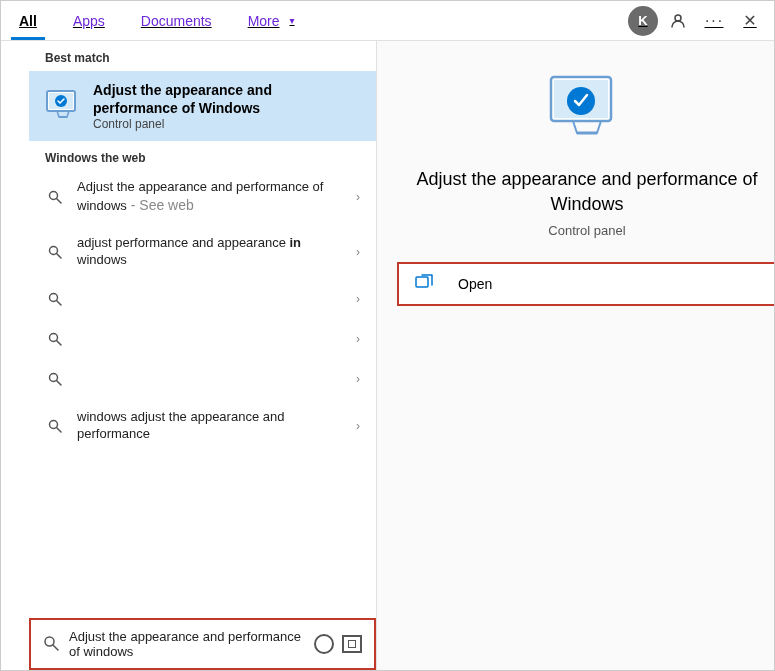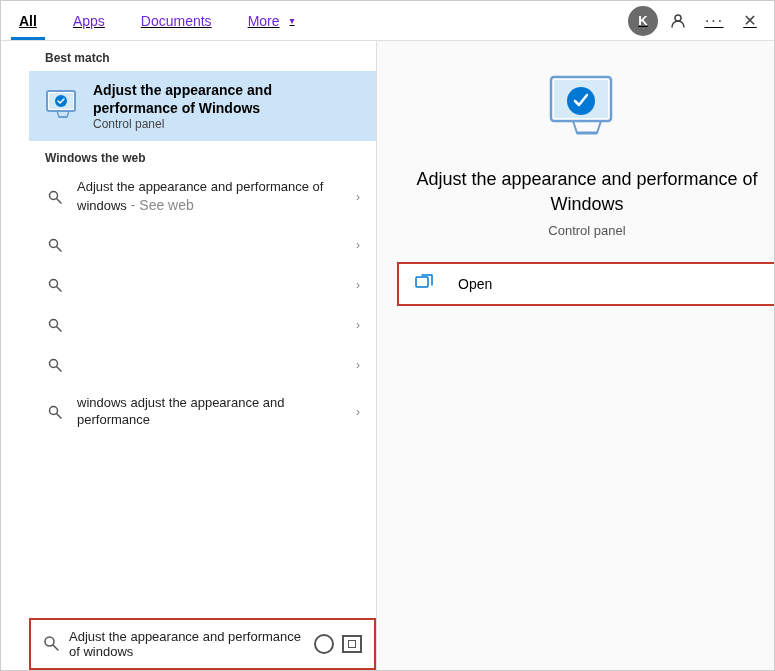--- a/index.html
+++ b/index.html
@@ -388,20 +388,23 @@
         <span class="chevron">›</span>
       </div>
 
       <div class="search-result-item">
         <div class="search-icon-small">
           <svg width="14" height="14" viewBox="0 0 14 14" fill="none">
             <circle cx="5.5" cy="5.5" r="4" stroke="#555" stroke-width="1.5"></circle>
             <line x1="8.5" y1="8.5" x2="13" y2="13" stroke="#555" stroke-width="1.5" stroke-linecap="round"></line>
           </svg>
         </div>
+        <div class="result-text">
+          adjust performance and appearance <span class="bold">in</span> windows
+        </div>
         <span class="chevron">›</span>
       </div>
 
       <div class="search-result-item">
         <div class="search-icon-small">
           <svg width="14" height="14" viewBox="0 0 14 14" fill="none">
             <circle cx="5.5" cy="5.5" r="4" stroke="#555" stroke-width="1.5"></circle>
             <line x1="8.5" y1="8.5" x2="13" y2="13" stroke="#555" stroke-width="1.5" stroke-linecap="round"></line>
           </svg>
         </div>

